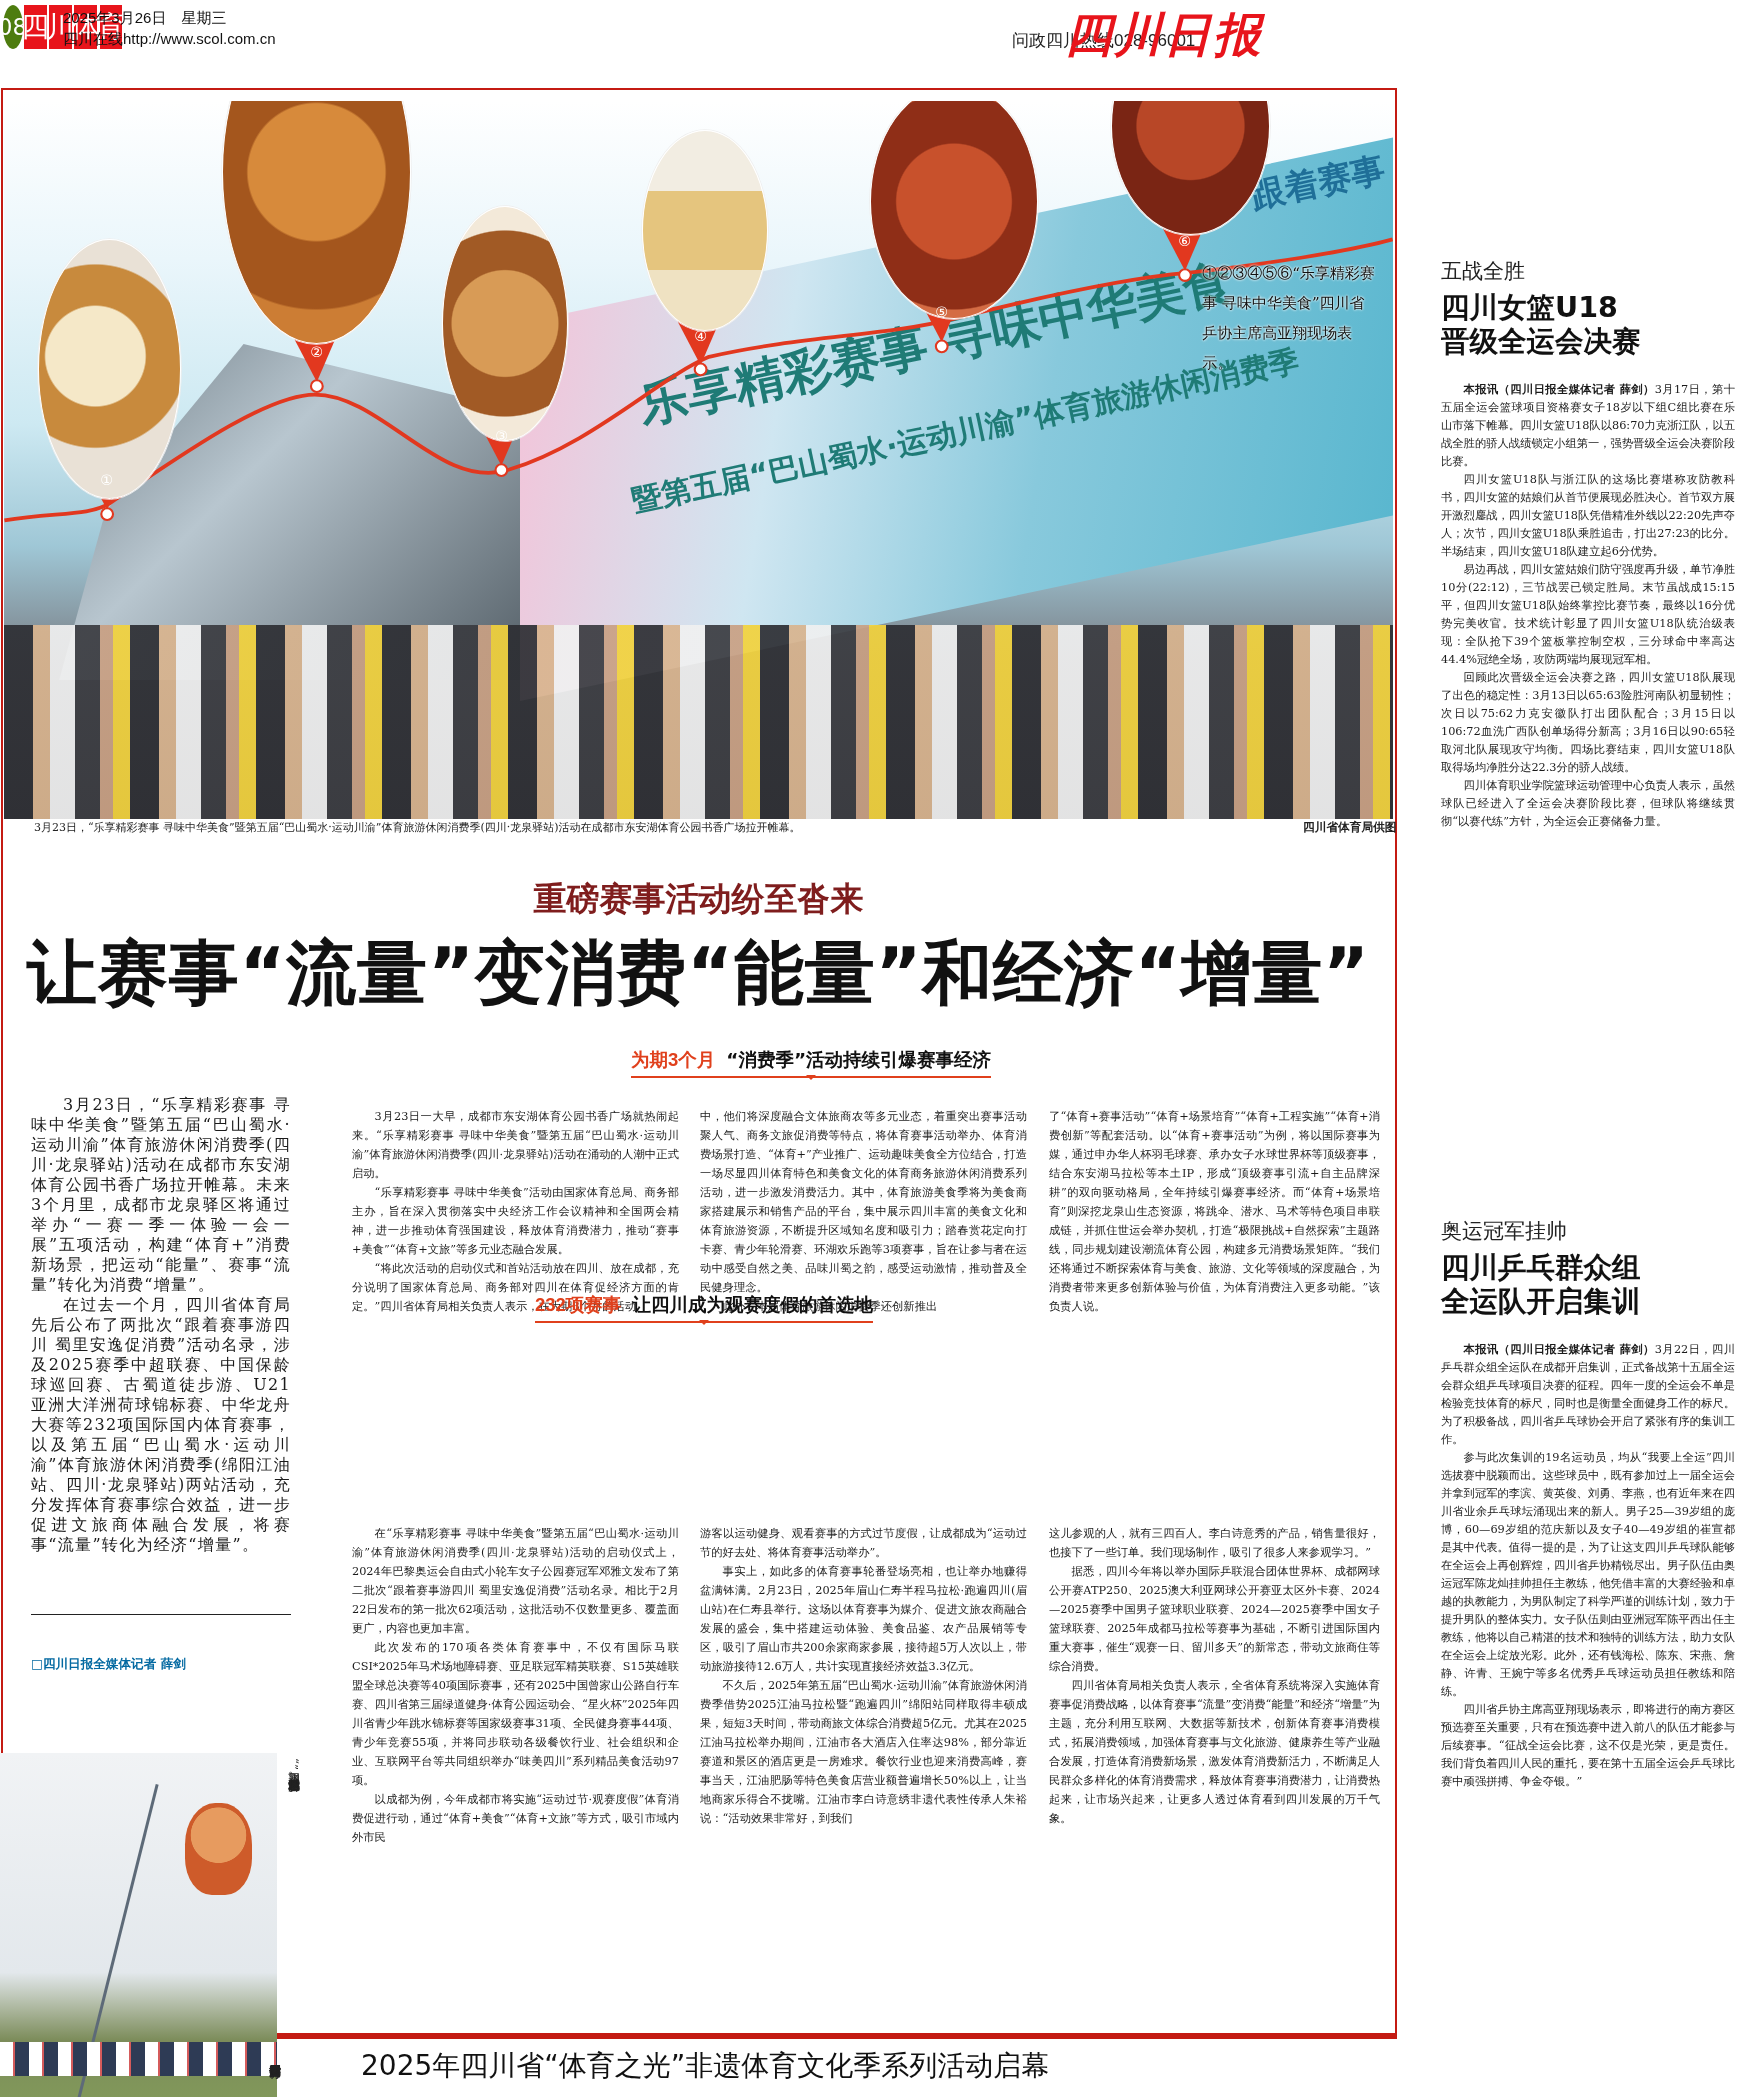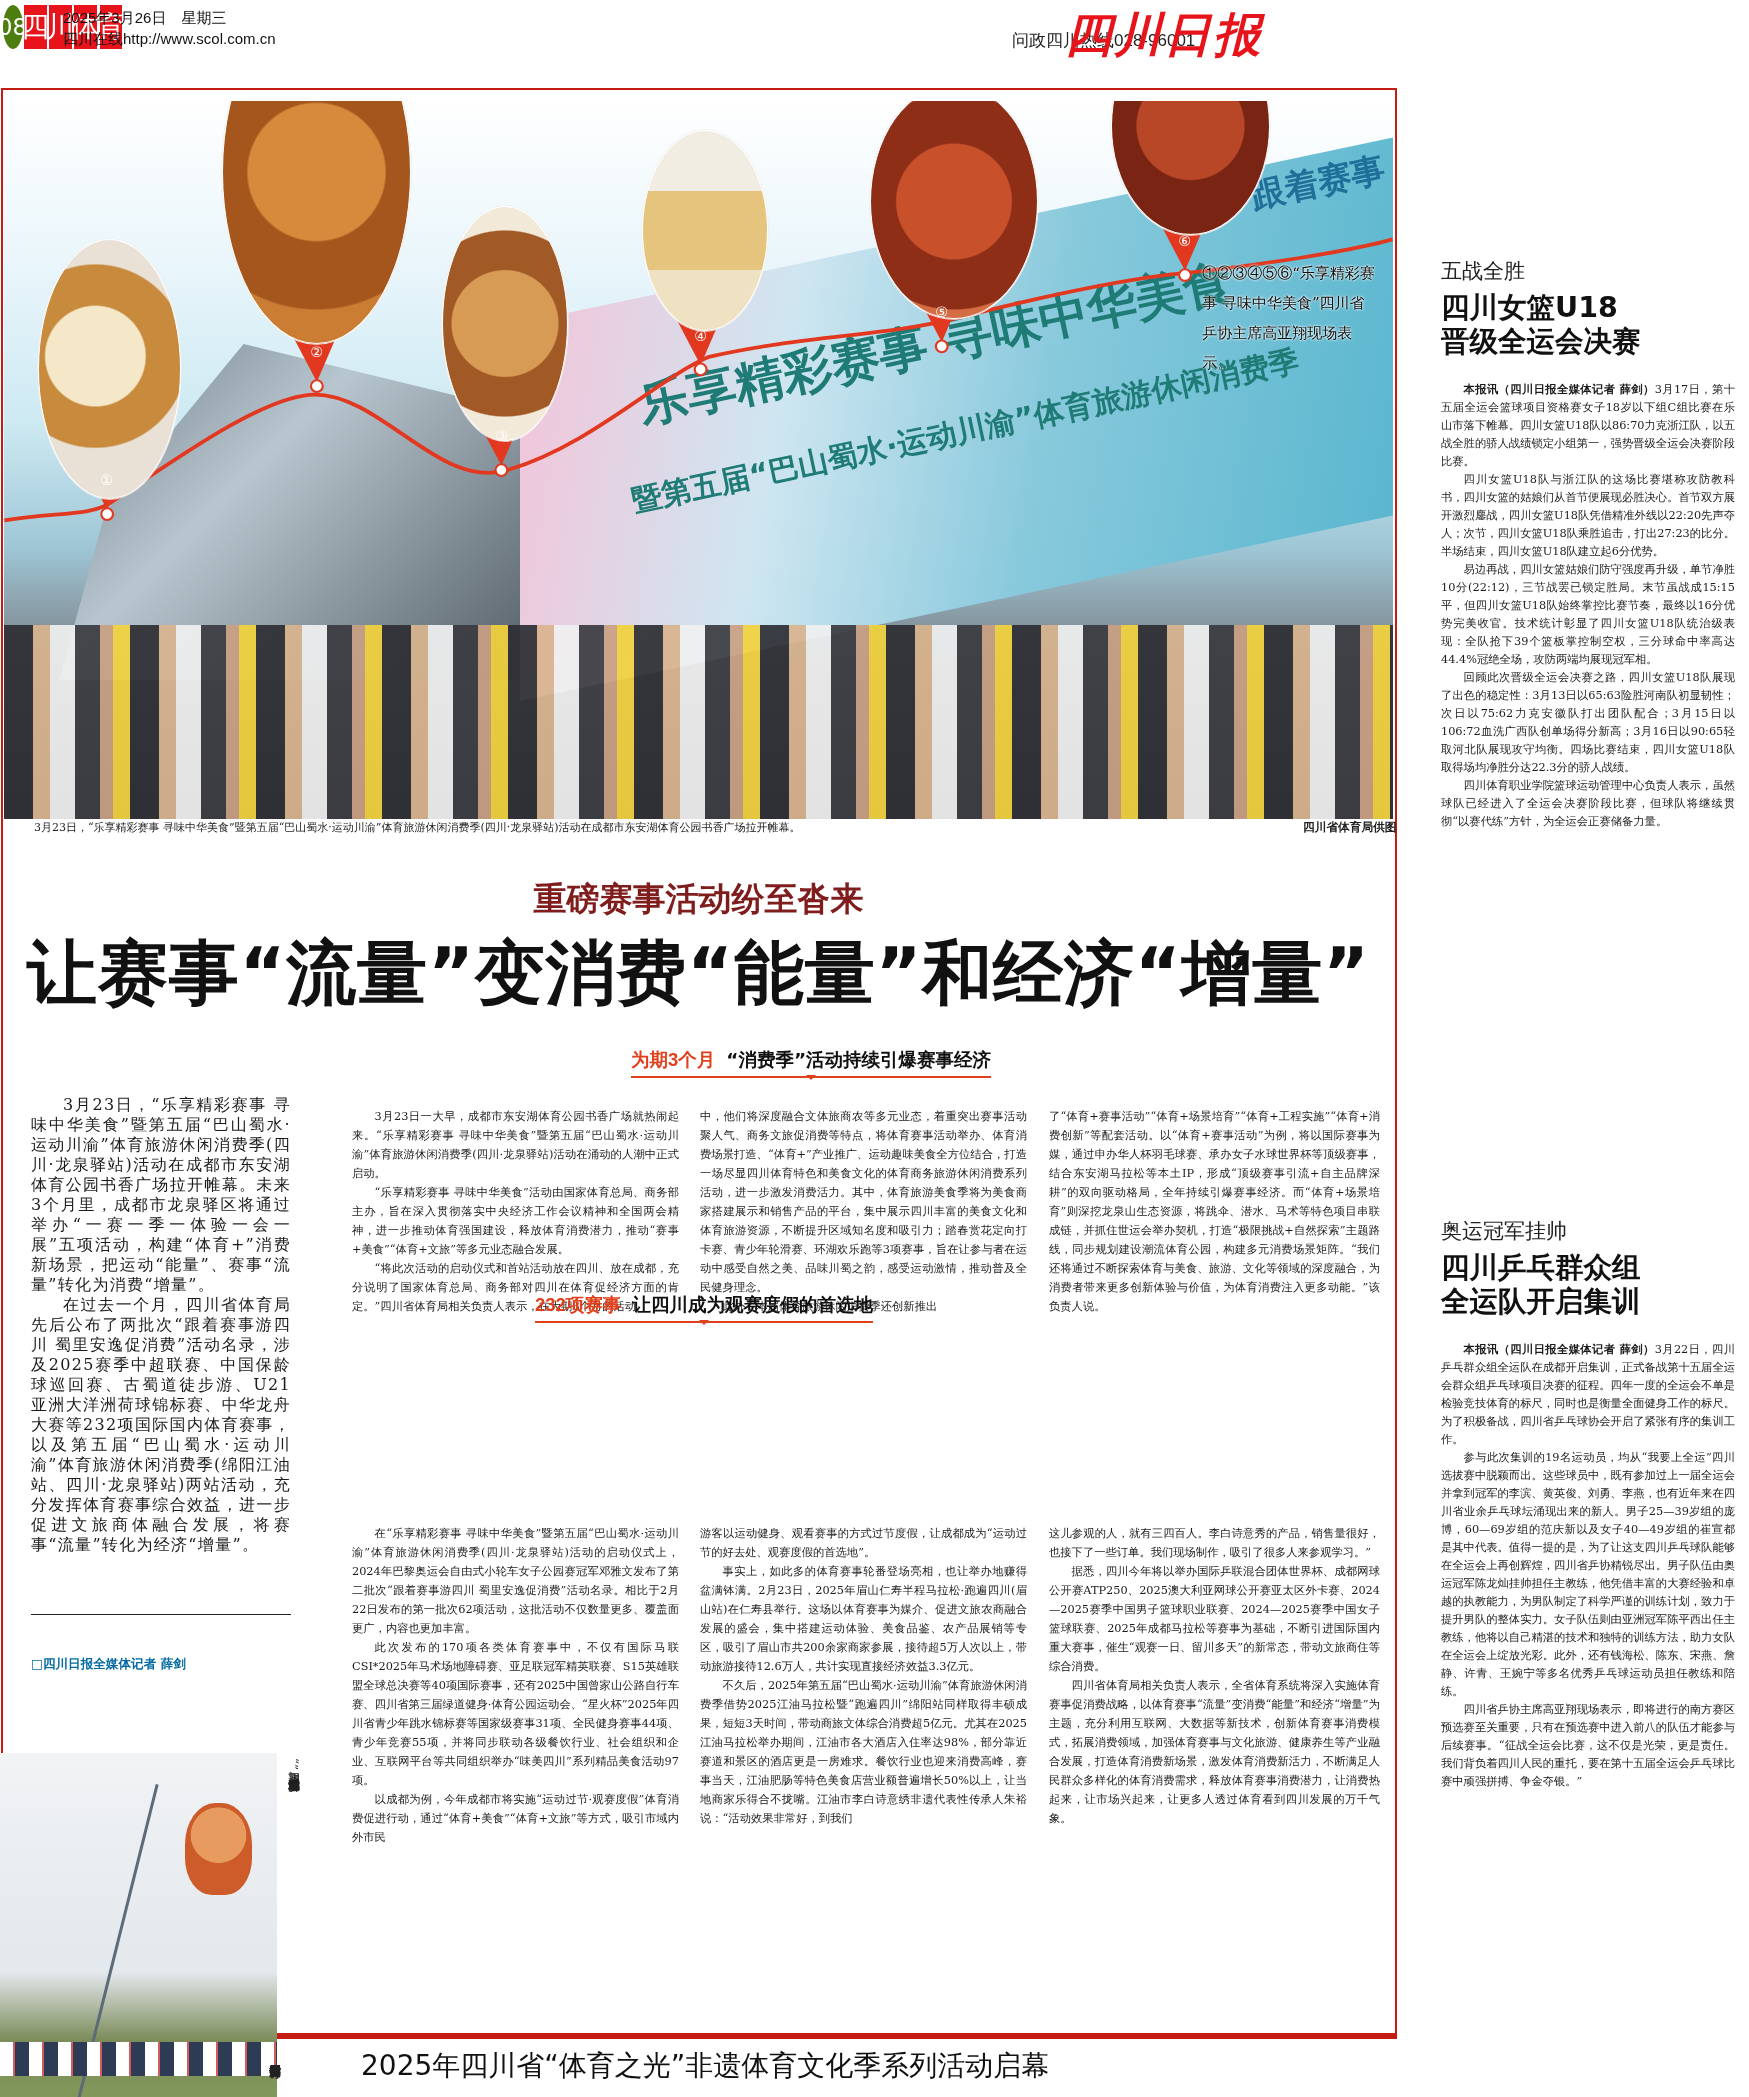--- a/index.html
+++ b/index.html
@@ -166,21 +166,21 @@
   <span class="red">232项赛事</span>
   <span class="black">让四川成为观赛度假的首选地</span>
 </div>
 
 <div class="col" style="left:352px;top:1524px;width:327px;">
   <p>在“乐享精彩赛事 寻味中华美食”暨第五届“巴山蜀水·运动川渝”体育旅游休闲消费季(四川·龙泉驿站)活动的启动仪式上，2024年巴黎奥运会自由式小轮车女子公园赛冠军邓雅文发布了第二批次“跟着赛事游四川 蜀里安逸促消费”活动名录。相比于2月22日发布的第一批次62项活动，这批活动不仅数量更多、覆盖面更广，内容也更加丰富。</p>
   <p>此次发布的170项各类体育赛事中，不仅有国际马联CSI*2025年马术场地障碍赛、亚足联冠军精英联赛、S15英雄联盟全球总决赛等40项国际赛事，还有2025中国曾家山公路自行车赛、四川省第三届绿道健身·体育公园运动会、“星火杯”2025年四川省青少年跳水锦标赛等国家级赛事31项、全民健身赛事44项、青少年竞赛55项，并将同步联动各级餐饮行业、社会组织和企业、互联网平台等共同组织举办“味美四川”系列精品美食活动97项。</p>
   <p>以成都为例，今年成都市将实施“运动过节·观赛度假”体育消费促进行动，通过“体育+美食”“体育+文旅”等方式，吸引市域内外市民</p>
 </div>
 <div class="col" style="left:700px;top:1524px;width:327px;">
-  <p style="text-indent:0;">游客以运动健身、观看赛事的方式过节度假，让成都成为“运动过节的好去处、观赛度假的首选地”。</p>
+  <p style="text-indent:0;">游客以运动健身、观看赛事的方式过节度假，让成都成为“运动过节的好去处、将体育赛事活动举办”。</p>
   <p>事实上，如此多的体育赛事轮番登场亮相，也让举办地赚得盆满钵满。2月23日，2025年眉山仁寿半程马拉松·跑遍四川(眉山站)在仁寿县举行。这场以体育赛事为媒介、促进文旅农商融合发展的盛会，集中搭建运动体验、美食品鉴、农产品展销等专区，吸引了眉山市共200余家商家参展，接待超5万人次以上，带动旅游接待12.6万人，共计实现直接经济效益3.3亿元。</p>
   <p>不久后，2025年第五届“巴山蜀水·运动川渝”体育旅游休闲消费季借势2025江油马拉松暨“跑遍四川”绵阳站同样取得丰硕成果，短短3天时间，带动商旅文体综合消费超5亿元。尤其在2025江油马拉松举办期间，江油市各大酒店入住率达98%，部分靠近赛道和景区的酒店更是一房难求。餐饮行业也迎来消费高峰，赛事当天，江油肥肠等特色美食店营业额普遍增长50%以上，让当地商家乐得合不拢嘴。江油市李白诗意绣非遗代表性传承人朱裕说：“活动效果非常好，到我们</p>
 </div>
 <div class="col" style="left:1049px;top:1524px;width:331px;">
   <p style="text-indent:0;">这儿参观的人，就有三四百人。李白诗意秀的产品，销售量很好，也接下了一些订单。我们现场制作，吸引了很多人来参观学习。”</p>
   <p>据悉，四川今年将以举办国际乒联混合团体世界杯、成都网球公开赛ATP250、2025澳大利亚网球公开赛亚太区外卡赛、2024—2025赛季中国男子篮球职业联赛、2024—2025赛季中国女子篮球联赛、2025年成都马拉松等赛事为基础，不断引进国际国内重大赛事，催生“观赛一日、留川多天”的新常态，带动文旅商住等综合消费。</p>
   <p>四川省体育局相关负责人表示，全省体育系统将深入实施体育赛事促消费战略，以体育赛事“流量”变消费“能量”和经济“增量”为主题，充分利用互联网、大数据等新技术，创新体育赛事消费模式，拓展消费领域，加强体育赛事与文化旅游、健康养生等产业融合发展，打造体育消费新场景，激发体育消费新活力，不断满足人民群众多样化的体育消费需求，释放体育赛事消费潜力，让消费热起来，让市场兴起来，让更多人透过体育看到四川发展的万千气象。</p>
 </div>
 
 <figure class="kite-photo">

